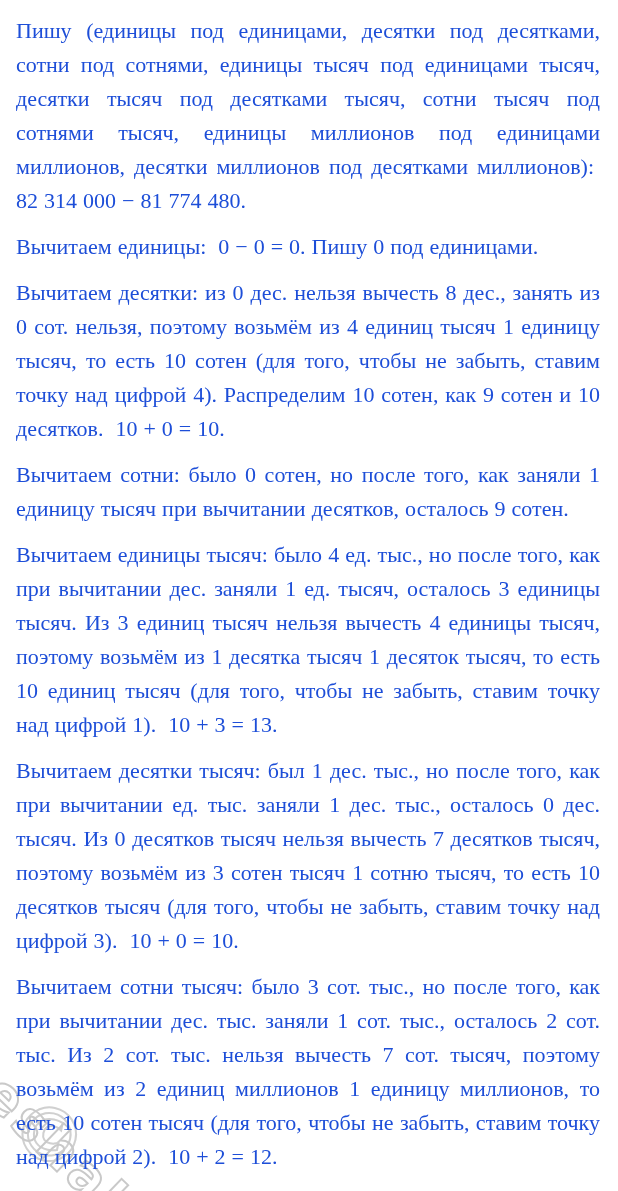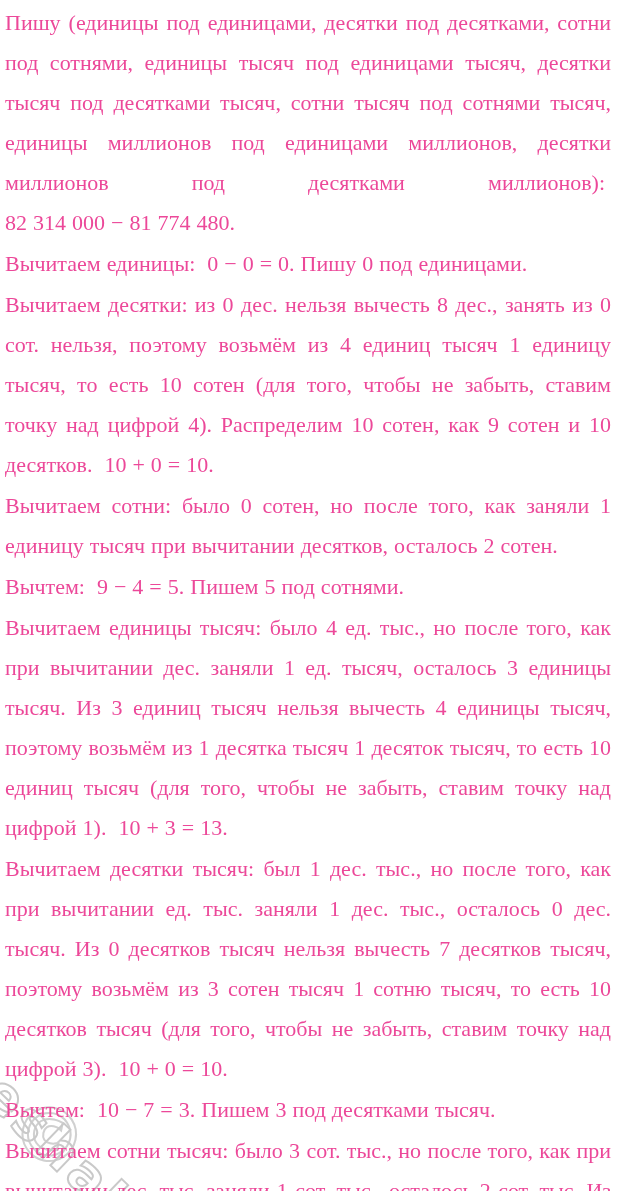--- a/index.html
+++ b/index.html
@@ -13,25 +13,25 @@
     position: relative;
     overflow: hidden;
     font-family: "Liberation Serif", serif;
   }
   .page {
     position: relative;
     z-index: 1;
     padding: 2px 6px 0 4px;
   }
   .page p {
-    margin: 1px;
+    margin: 12px;
     font-size: 22px;
-    line-height: 40px;
+    line-height: 34px;
     text-align: justify;
-    color: #ec4899;
+    color: #1d4ed8;
     word-spacing: 0.5px;
   }
   .watermark-layer {
     position: absolute;
     left: 0;
     top: 0;
     width: 618px;
     height: 1191px;
     z-index: 0;
     pointer-events: none;
@@ -67,20 +67,18 @@
 
 <div class="watermark-layer">
   <div class="watermark-copyright">©</div>
   <div class="watermark-text">reshak.ru</div>
 </div>
 
 <div class="page">
   <p>Пишу (единицы под единицами, десятки под десятками, сотни под сотнями, единицы тысяч под единицами тысяч, десятки тысяч под десятками тысяч, сотни тысяч под сотнями тысяч, единицы миллионов под единицами миллионов, десятки миллионов под десятками миллионов):&nbsp; 82&nbsp;314&nbsp;000&nbsp;−&nbsp;81&nbsp;774&nbsp;480.</p>
   <p>Вычитаем единицы:&nbsp; 0&nbsp;−&nbsp;0&nbsp;=&nbsp;0. Пишу 0 под единицами.</p>
   <p>Вычитаем десятки: из 0 дес. нельзя вычесть 8 дес., занять из 0 сот. нельзя, поэтому возьмём из 4 единиц тысяч 1 единицу тысяч, то есть 10 сотен (для того, чтобы не забыть, ставим точку над цифрой 4). Распределим 10 сотен, как 9 сотен и 10 десятков.&nbsp; 10&nbsp;+&nbsp;0&nbsp;=&nbsp;10.</p>
-  <p>Вычитаем сотни: было 0 сотен, но после того, как заняли 1 единицу тысяч при вычитании десятков, осталось 2 сотен.</p>
-  <p>Вычтем:&nbsp; 9&nbsp;−&nbsp;4&nbsp;=&nbsp;5. Пишем 5 под сотнями.</p>
+  <p>Вычитаем сотни: было 0 сотен, но после того, как заняли 1 единицу тысяч при вычитании десятков, осталось 9 сотен.</p>
   <p>Вычитаем единицы тысяч: было 4 ед. тыс., но после того, как при вычитании дес. заняли 1 ед. тысяч, осталось 3 единицы тысяч. Из 3 единиц тысяч нельзя вычесть 4 единицы тысяч, поэтому возьмём из 1 десятка тысяч 1 десяток тысяч, то есть 10 единиц тысяч (для того, чтобы не забыть, ставим точку над цифрой 1).&nbsp; 10&nbsp;+&nbsp;3&nbsp;=&nbsp;13.</p>
   <p>Вычитаем десятки тысяч: был 1 дес. тыс., но после того, как при вычитании ед. тыс. заняли 1 дес. тыс., осталось 0 дес. тысяч. Из 0 десятков тысяч нельзя вычесть 7 десятков тысяч, поэтому возьмём из 3 сотен тысяч 1 сотню тысяч, то есть 10 десятков тысяч (для того, чтобы не забыть, ставим точку над цифрой 3).&nbsp; 10&nbsp;+&nbsp;0&nbsp;=&nbsp;10.</p>
-  <p>Вычтем:&nbsp; 10&nbsp;−&nbsp;7&nbsp;=&nbsp;3. Пишем 3 под десятками тысяч.</p>
   <p>Вычитаем сотни тысяч: было 3 сот. тыс., но после того, как при вычитании дес. тыс. заняли 1 сот. тыс., осталось 2 сот. тыс. Из 2 сот. тыс. нельзя вычесть 7 сот. тысяч, поэтому возьмём из 2 единиц миллионов 1 единицу миллионов, то есть 10 сотен тысяч (для того, чтобы не забыть, ставим точку над цифрой 2).&nbsp; 10&nbsp;+&nbsp;2&nbsp;=&nbsp;12.</p>
 
 </div>
 
 </body></html>

